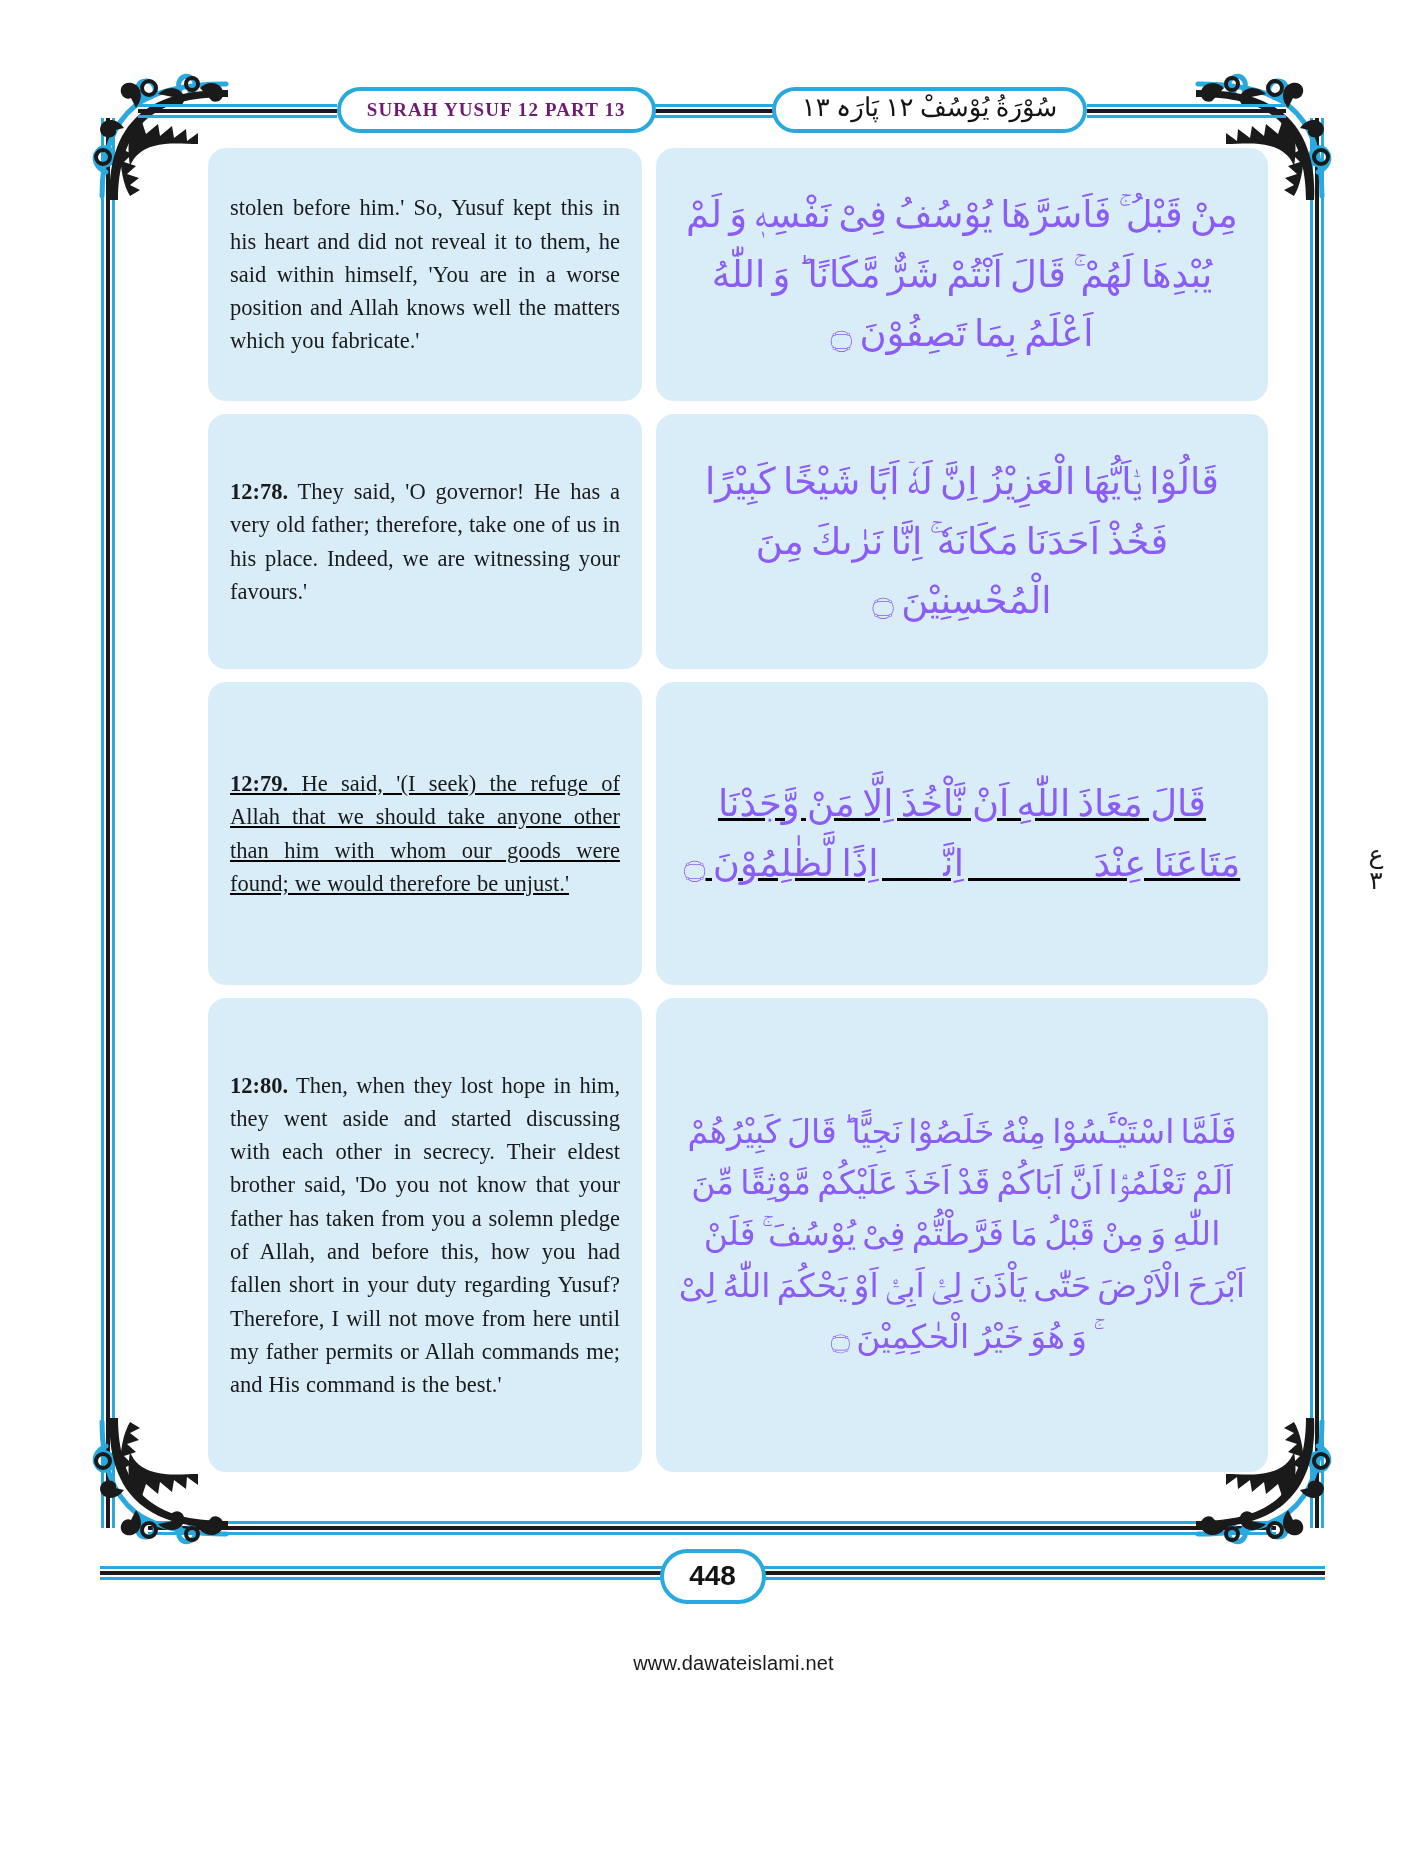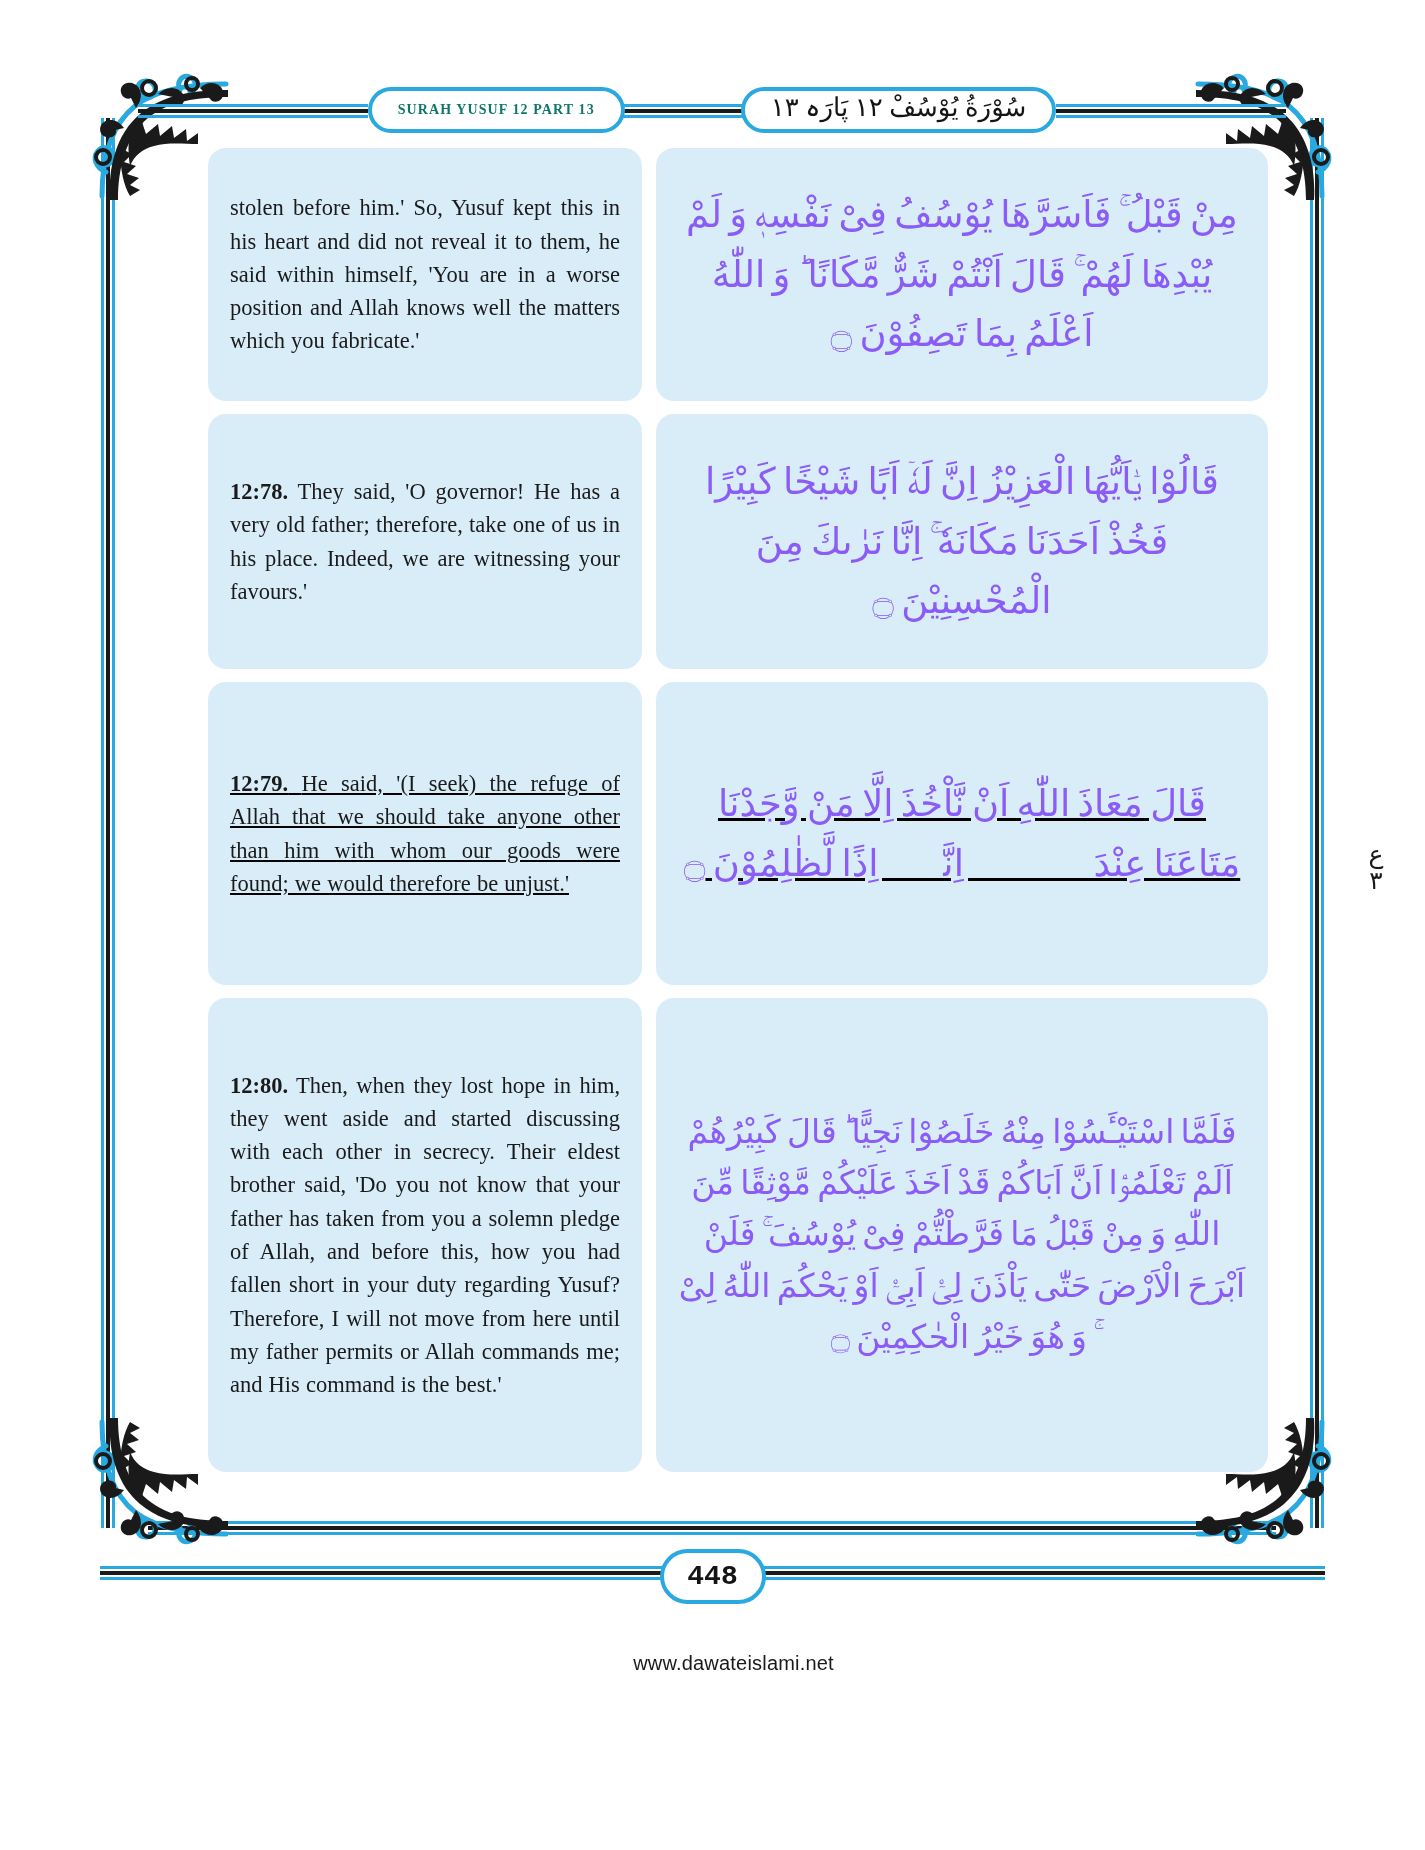--- a/index.html
+++ b/index.html
@@ -85,23 +85,23 @@
     height: 46px;
     display: flex;
     align-items: center;
     justify-content: center;
     padding: 0 26px;
     z-index: 6;
   }
   .pill-en {
     font-family: "Liberation Serif", serif;
     font-weight: bold;
-    font-size: 14px;
+    font-size: 19px;
     letter-spacing: 1.1px;
-    color: #0f766e;
+    color: #701a75;
     white-space: nowrap;
   }
   .pill-ar {
     font-size: 26px;
     color: #141414;
     white-space: nowrap;
     direction: rtl;
     line-height: 1;
     padding-bottom: 4px;
   }
@@ -220,21 +220,21 @@
   .page-num-pill {
     background: #ffffff;
     border: 4px solid #29a9e0;
     border-radius: 30px;
     min-width: 106px;
     height: 55px;
     display: flex;
     align-items: center;
     justify-content: center;
     z-index: 6;
-    font-family: Liberation Mono, monospace;
+    font-family: Liberation Sans, sans-serif;
     font-weight: bold;
     font-size: 28px;
     color: #141414;
   }
   .footer-line {
     position: absolute;
     top: 26px;
     height: 13px;
   }
   .footer-line .c1 { position:absolute; left:0; right:0; top:0px;  height:3px; background:#29a9e0; }

